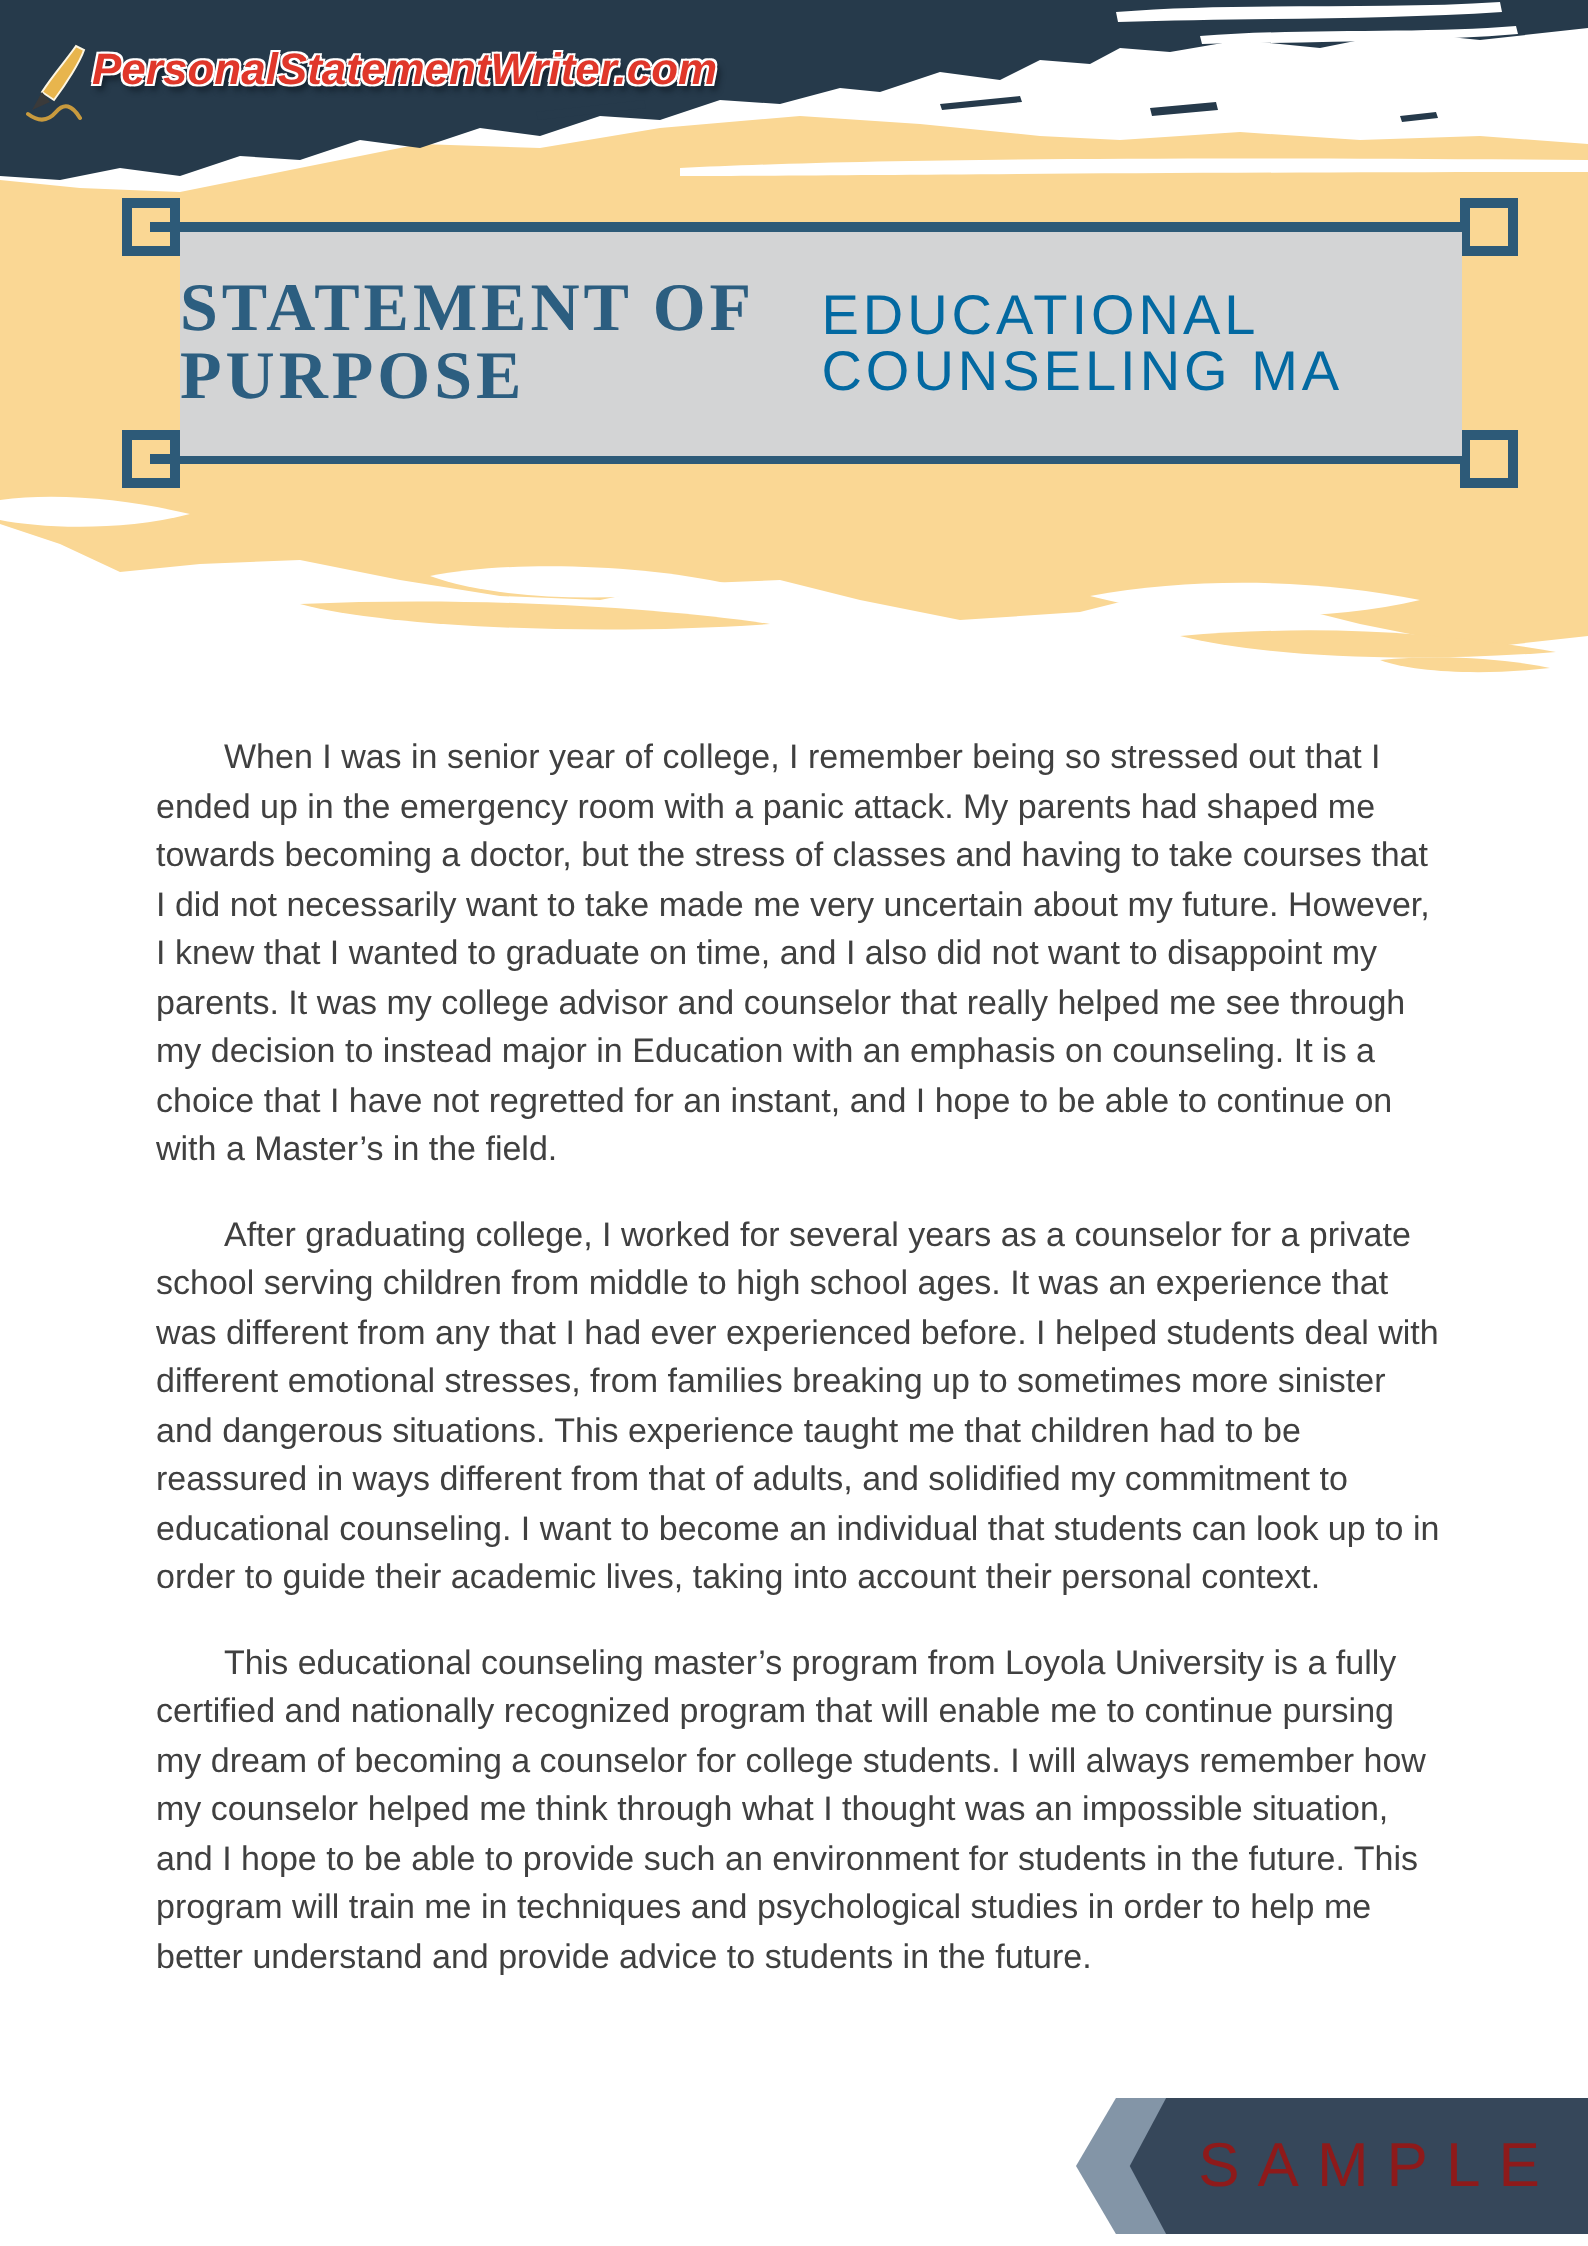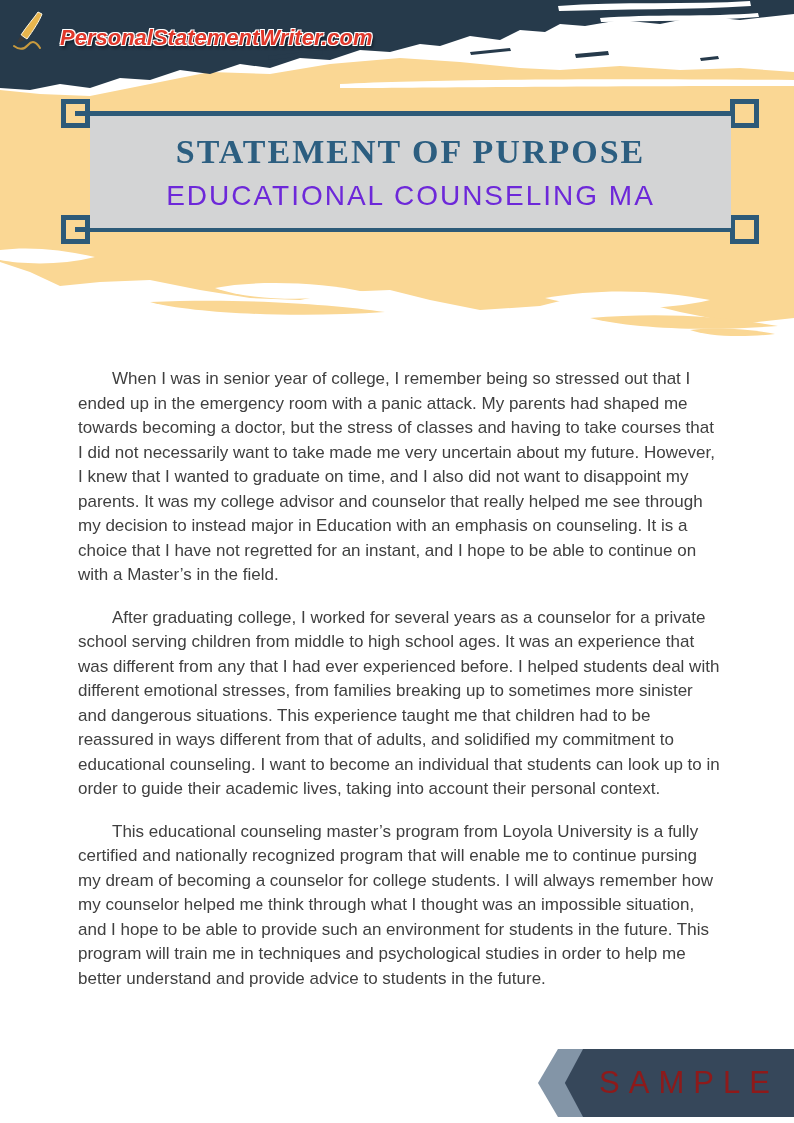--- a/index.html
+++ b/index.html
@@ -4,42 +4,42 @@
 <style>
   html,body{margin:0;padding:0;}
   body{width:794px;height:1123px;font-family:"Liberation Sans",sans-serif;}
   .page{position:relative;width:794px;height:1123px;background:#ffffff;overflow:hidden;}
 
   
   .brush{position:absolute;left:0;top:0;width:794px;height:340px;display:block;}
 
   
   .site-header{position:absolute;left:0;top:0;width:794px;height:56px;}
-  .logo{position:absolute;left:12px;top:11px;display:flex;align-items:flex-end;gap:16px;text-decoration:none;cursor:pointer;}
+  .logo{position:absolute;left:12px;top:22px;display:flex;align-items:flex-start;gap:2px;text-decoration:none;cursor:pointer;}
   .pen{width:32px;height:40px;display:inline-block;}
   .logo-text{
     font-style:italic;font-weight:bold;font-size:22px;letter-spacing:0px;color:#e0372a;
     text-shadow:-1px -1px 0 #fff,1px -1px 0 #fff,-1px 1px 0 #fff,1px 1px 0 #fff,2px 3px 3px rgba(10,20,30,.75);
   }
 
   
   .rule{position:absolute;height:5px;background:#2d5a78;}
   .rule-top{left:75px;top:111px;width:658px;}
   .rule-bottom{left:75px;top:227px;width:658px;}
   .bracket{position:absolute;width:29px;height:29px;border:5px solid #2d5a78;box-sizing:border-box;background:transparent;}
   .bracket-tl{left:61px;top:99px;}
   .bracket-tr{left:730px;top:99px;}
   .bracket-bl{left:61px;top:215px;}
   .bracket-br{left:730px;top:215px;}
   .hero-panel{
     position:absolute;left:90px;top:116px;width:641px;height:112px;background:#d3d4d5;
-    display:flex;flex-direction:column;align-items:center;justify-content:center;gap:13px;
+    display:flex;flex-direction:row;align-items:center;justify-content:center;gap:13px;
   }
   .hero-title{margin:0;font-family:"Liberation Serif",serif;font-weight:600;font-size:34px;letter-spacing:2px;color:#2c5e80;line-height:1;}
-  .hero-subtitle{margin:0;font-weight:400;font-size:28px;letter-spacing:2px;color:#6d28d9;line-height:1;}
+  .hero-subtitle{margin:0;font-weight:400;font-size:28px;letter-spacing:2px;color:#0369a1;line-height:1;}
 
   
   .essay{position:absolute;left:78px;top:367px;width:642px;color:#404040;}
   .essay p{margin:0 0 18px 0;font-size:17px;line-height:24.5px;text-indent:34px;font-weight:400;}
 
   
   .ribbon{position:absolute;left:538px;top:1049px;width:256px;height:68px;}
   .ribbon-light{position:absolute;inset:0;background:#8395a7;
     clip-path:polygon(0% 50%,7.8% 0%,100% 0%,100% 100%,7.8% 100%);}
   .ribbon-dark{position:absolute;inset:0;background:#36475a;

